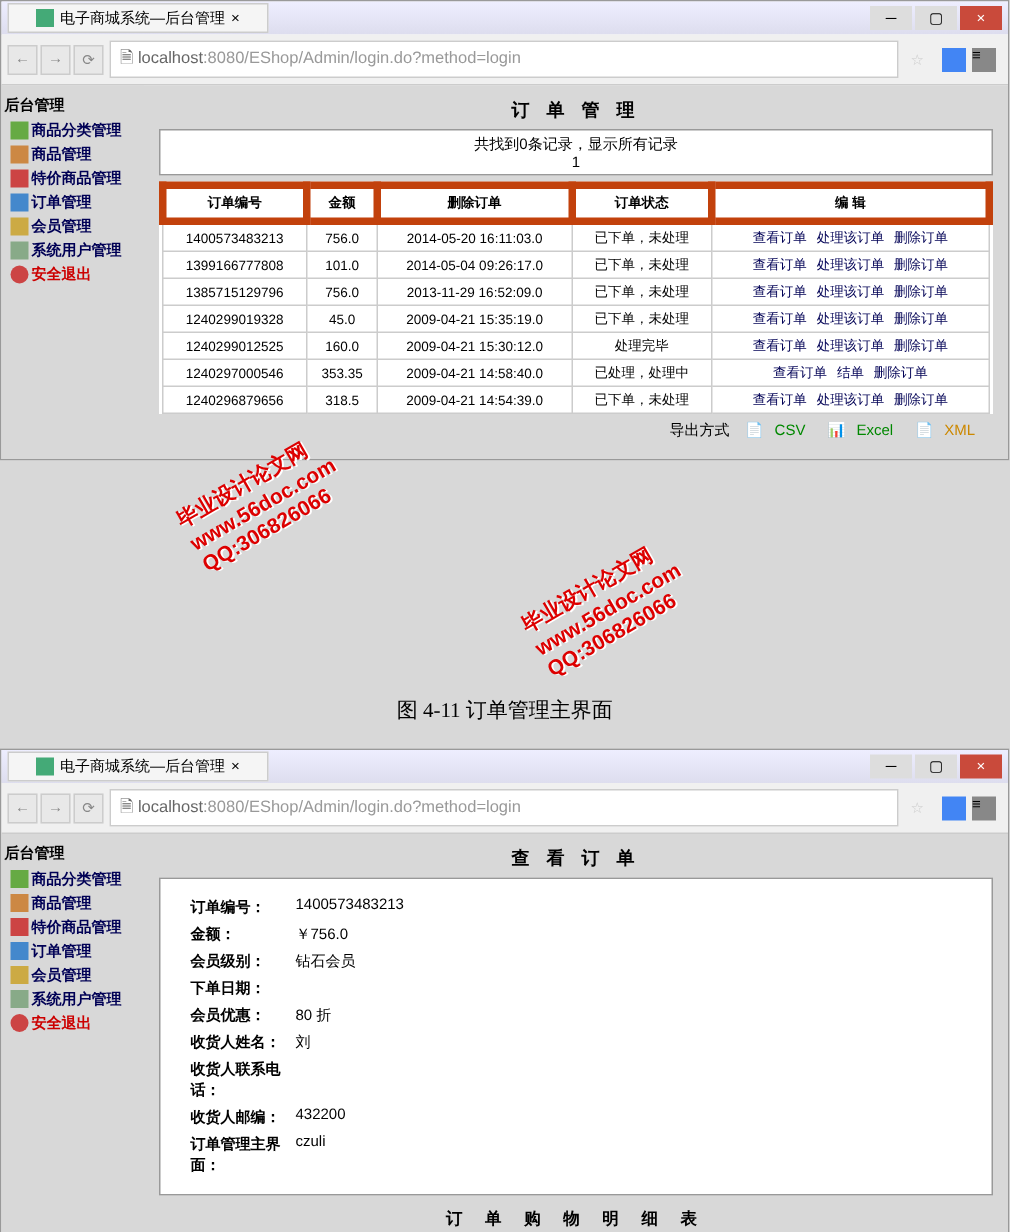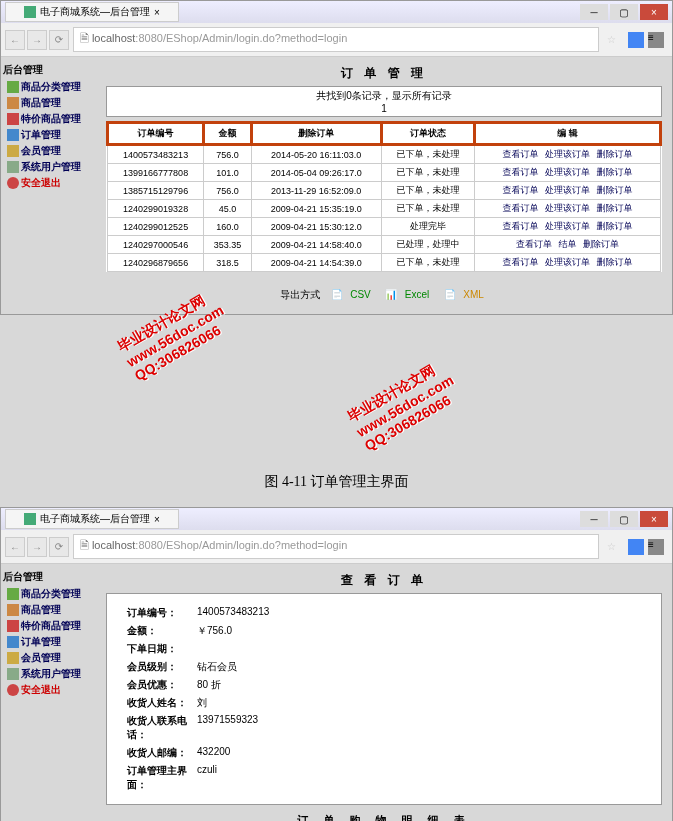--- a/index.html
+++ b/index.html
@@ -31,24 +31,24 @@
     .icon-spec { background: #c44; }
     .icon-order { background: #48c; }
     .icon-member { background: #ca4; }
     .icon-user { background: #8a8; }
     .icon-exit { background: #c44; border-radius: 50%; }
     .red-link { color: #c00; }
     .main-content { flex: 1; padding: 8px 10px; }
     .page-title { text-align: center; font-size: 12px; font-weight: bold; margin-bottom: 4px; letter-spacing: 4px; }
     .record-box { background: #fff; border: 1px solid #999; padding: 2px; text-align: center; font-size: 10px; margin-bottom: 4px; }
     .data-table { width: 100%; background: #fff; border-collapse: collapse; font-size: 9px; }
-    .data-table th { background: #fff; border: 3px solid #c2410c; padding: 3px 4px; font-weight: bold; }
+    .data-table th { background: #fff; border: 5px solid #c2410c; padding: 3px 4px; font-weight: bold; }
     .data-table td { border: 1px solid #ccc; padding: 2px 4px; text-align: center; }
     .data-table a { color: #005; text-decoration: none; margin: 0 2px; }
-    .export-bar { text-align: center; padding: 4px; font-size: 10px; margin-top: 12px; }
+    .export-bar { text-align: right; padding: 4px; font-size: 10px; }
     .export-bar span { margin: 0 4px; }
     .csv-icon { color: #080; }
     .excel-icon { color: #080; }
     .xml-icon { color: #c80; }
     .caption { text-align: center; font-size: 14px; padding: 8px 0; font-family: "SimSun"; }
     .watermark { position: absolute; transform: rotate(-30deg); color: #d00; font-size: 14px; font-weight: bold; pointer-events: none; z-index: 10; text-shadow: 1px 1px 0 #fff; }
     .watermark .wm-line { display: block; }
     .detail-box { background: #fff; border: 1px solid #999; padding: 10px 20px; font-size: 10px; }
     .detail-row { display: flex; padding: 2px 0; }
     .detail-label { width: 70px; text-align: left; padding-right: 8px; font-weight: bold; }
@@ -284,38 +284,37 @@
         <div class="detail-box" id="detail-rows">
             <div class="detail-row">
               <div class="detail-label">订单编号：</div>
               <div class="detail-value">1400573483213</div>
             </div>
             <div class="detail-row">
               <div class="detail-label">金额：</div>
               <div class="detail-value">￥756.0</div>
             </div>
             <div class="detail-row">
+              <div class="detail-label">会员级别：</div>
+              <div class="detail-value">钻石会员</div>
+            </div>
+            <div class="detail-row">
               <div class="detail-label">下单日期：</div>
               <div class="detail-value"></div>
             </div>
             <div class="detail-row">
-              <div class="detail-label">会员级别：</div>
-              <div class="detail-value">钻石会员</div>
-            </div>
-            <div class="detail-row">
               <div class="detail-label">会员优惠：</div>
               <div class="detail-value">80 折</div>
             </div>
             <div class="detail-row">
               <div class="detail-label">收货人姓名：</div>
               <div class="detail-value">刘</div>
             </div>
             <div class="detail-row">
               <div class="detail-label">收货人联系电话：</div>
-              <div class="detail-value">13971559323</div>
             </div>
             <div class="detail-row">
               <div class="detail-label">收货人邮编：</div>
               <div class="detail-value">432200</div>
             </div>
             <div class="detail-row">
               <div class="detail-label">订单管理主界面：</div>
               <div class="detail-value">czuli</div>
             </div>
           </div>

